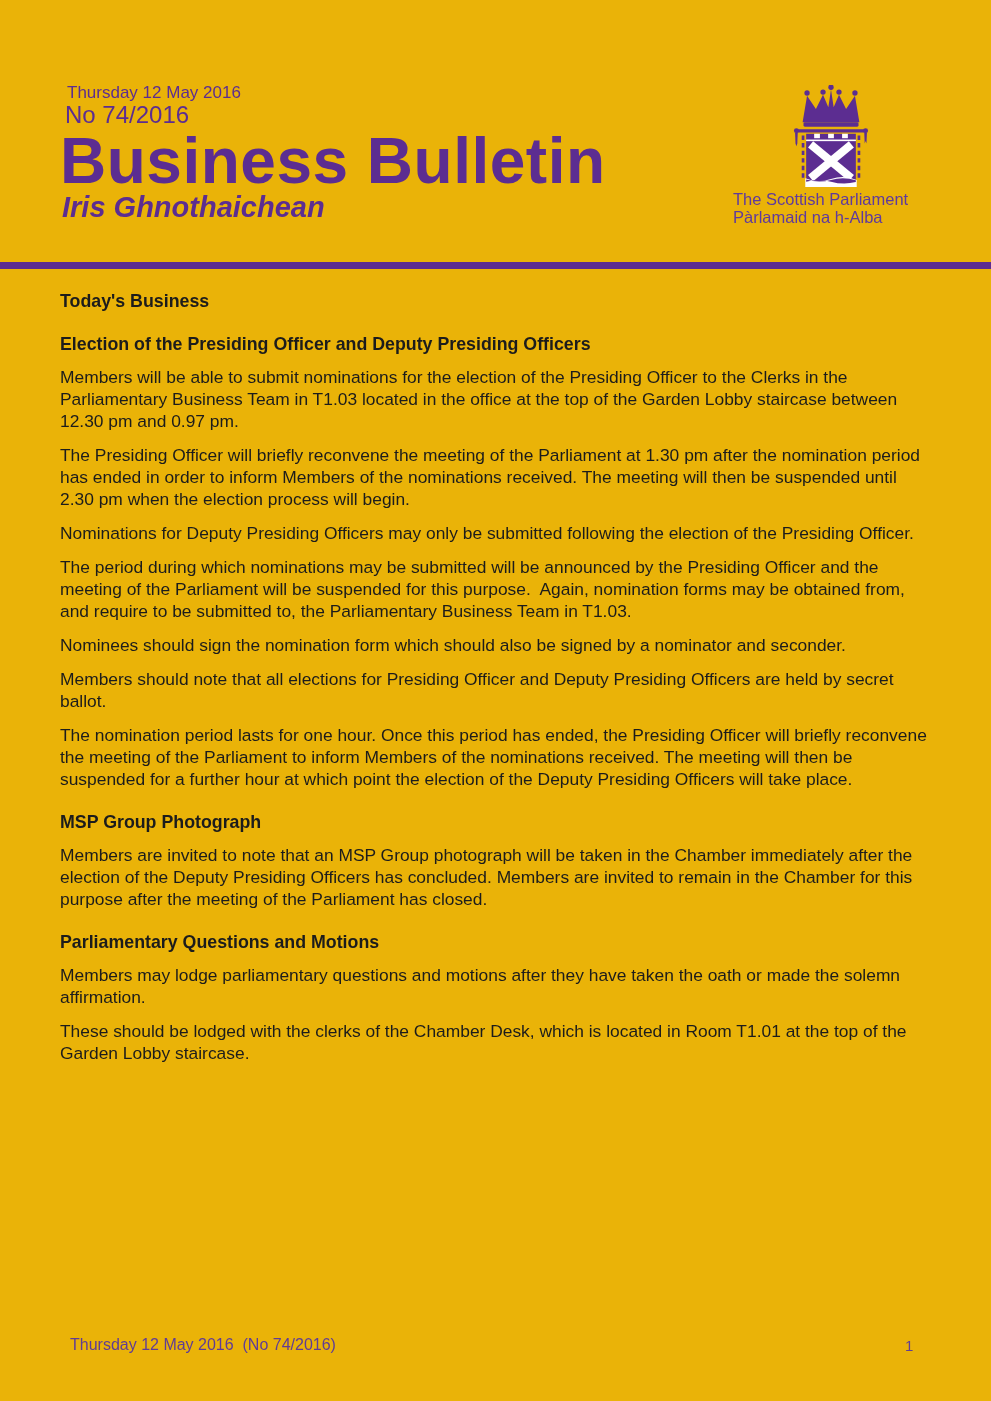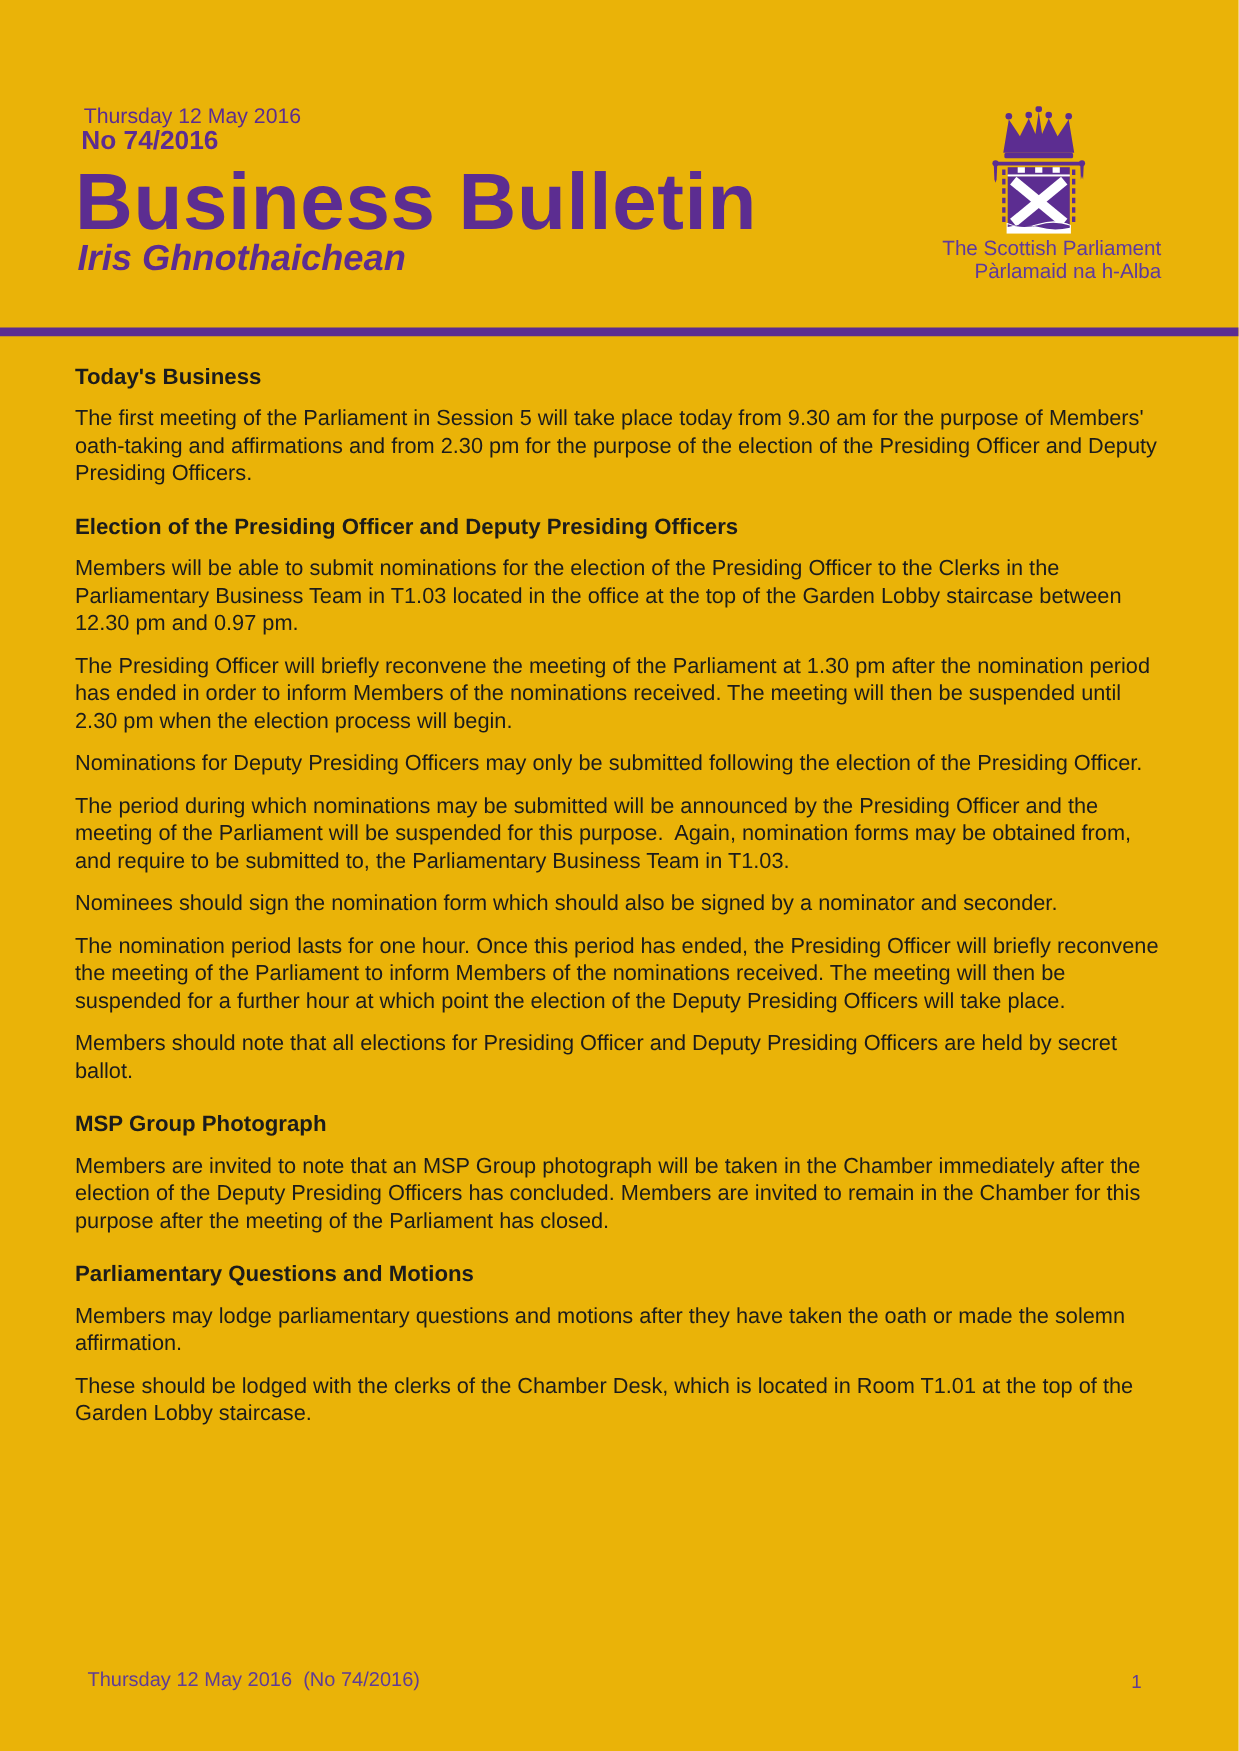--- a/index.html
+++ b/index.html
@@ -7,31 +7,31 @@
     --logo-purple:#5f3a9e;
     --footer-purple:#5f3c96;
     --body-text:#1c1c1c;
   }
   html,body{margin:0;padding:0;background:#ffffff;}
   .page{
     position:relative;width:991px;height:1401px;background:#eab308;
     font-family:"Liberation Sans",sans-serif;overflow:hidden;
   }
   .header-date{position:absolute;left:67px;top:83px;font-size:17px;color:var(--brand-purple);}
-  .header-issue{position:absolute;left:65px;top:101px;font-size:21px;color:var(--brand-purple);font-weight:bold;}
+  .header-issue{position:absolute;left:65px;top:101px;font-size:24px;color:var(--brand-purple);}
   .doc-title{
     position:absolute;left:60px;top:124px;font-size:64px;font-weight:bold;
     color:var(--brand-purple);letter-spacing:.5px;margin:0;
   }
   .doc-subtitle{
     position:absolute;left:62px;top:191px;font-size:29px;font-weight:bold;font-style:italic;
     color:var(--brand-purple);margin:0;
   }
   .logo{
-    position:absolute;left:733px;top:85px;width:196px;text-align:right;
+    position:absolute;left:733px;top:85px;width:196px;text-align:left;
     color:var(--logo-purple);
   }
   .logo-emblem{display:block;margin:0 auto;}
   .logo-text{font-size:16.5px;line-height:17.5px;margin-top:4px;}
   .divider{position:absolute;left:0;top:262px;width:991px;height:7px;background:var(--brand-purple);}
   .main{
     position:absolute;left:60px;top:290px;width:872px;
     font-size:17.4px;line-height:22px;color:var(--body-text);
   }
   .main h3{font-size:17.8px;font-weight:bold;margin:21px 0 11px 0;}
@@ -96,32 +96,31 @@
     <div class="logo-text">The Scottish Parliament</div>
     <div class="logo-text" style="margin-top:0;">Pàrlamaid na h-Alba</div>
   </div>
 
   <div class="divider"></div>
 
   <div class="main">
 
     <section>
       <h3>Today's Business</h3>
-      <p>The first meeting of the Parliament in Session 5 will take place today from 9.30 am for the purpose of Members' oath-taking and affirmations and from 2.30 pm for the purpose of the election of the Presiding Officer and Deputy Presiding Officers.</p>
     </section>
 
     <section>
       <h3>Election of the Presiding Officer and Deputy Presiding Officers</h3>
       <p>Members will be able to submit nominations for the election of the Presiding Officer to the Clerks in the Parliamentary Business Team in T1.03 located in the office at the top of the Garden Lobby staircase between 12.30 pm and 0.97 pm.</p>
       <p>The Presiding Officer will briefly reconvene the meeting of the Parliament at 1.30 pm after the nomination period has ended in order to inform Members of the nominations received. The meeting will then be suspended until 2.30 pm when the election process will begin.</p>
       <p>Nominations for Deputy Presiding Officers may only be submitted following the election of the Presiding Officer.</p>
       <p>The period during which nominations may be submitted will be announced by the Presiding Officer and the meeting of the Parliament will be suspended for this purpose.&nbsp; Again, nomination forms may be obtained from, and require to be submitted to, the Parliamentary Business Team in T1.03.</p>
       <p>Nominees should sign the nomination form which should also be signed by a nominator and seconder.</p>
+      <p>Members should note that all elections for Presiding Officer and Deputy Presiding Officers are held by secret ballot.</p>
       <p>The nomination period lasts for one hour. Once this period has ended, the Presiding Officer will briefly reconvene the meeting of the Parliament to inform Members of the nominations received. The meeting will then be suspended for a further hour at which point the election of the Deputy Presiding Officers will take place.</p>
-      <p>Members should note that all elections for Presiding Officer and Deputy Presiding Officers are held by secret ballot.</p>
     </section>
 
     <section>
       <h3>MSP Group Photograph</h3>
       <p>Members are invited to note that an MSP Group photograph will be taken in the Chamber immediately after the election of the Deputy Presiding Officers has concluded. Members are invited to remain in the Chamber for this purpose after the meeting of the Parliament has closed.</p>
     </section>
 
     <section>
       <h3>Parliamentary Questions and Motions</h3>
       <p>Members may lodge parliamentary questions and motions after they have taken the oath or made the solemn affirmation.</p>

